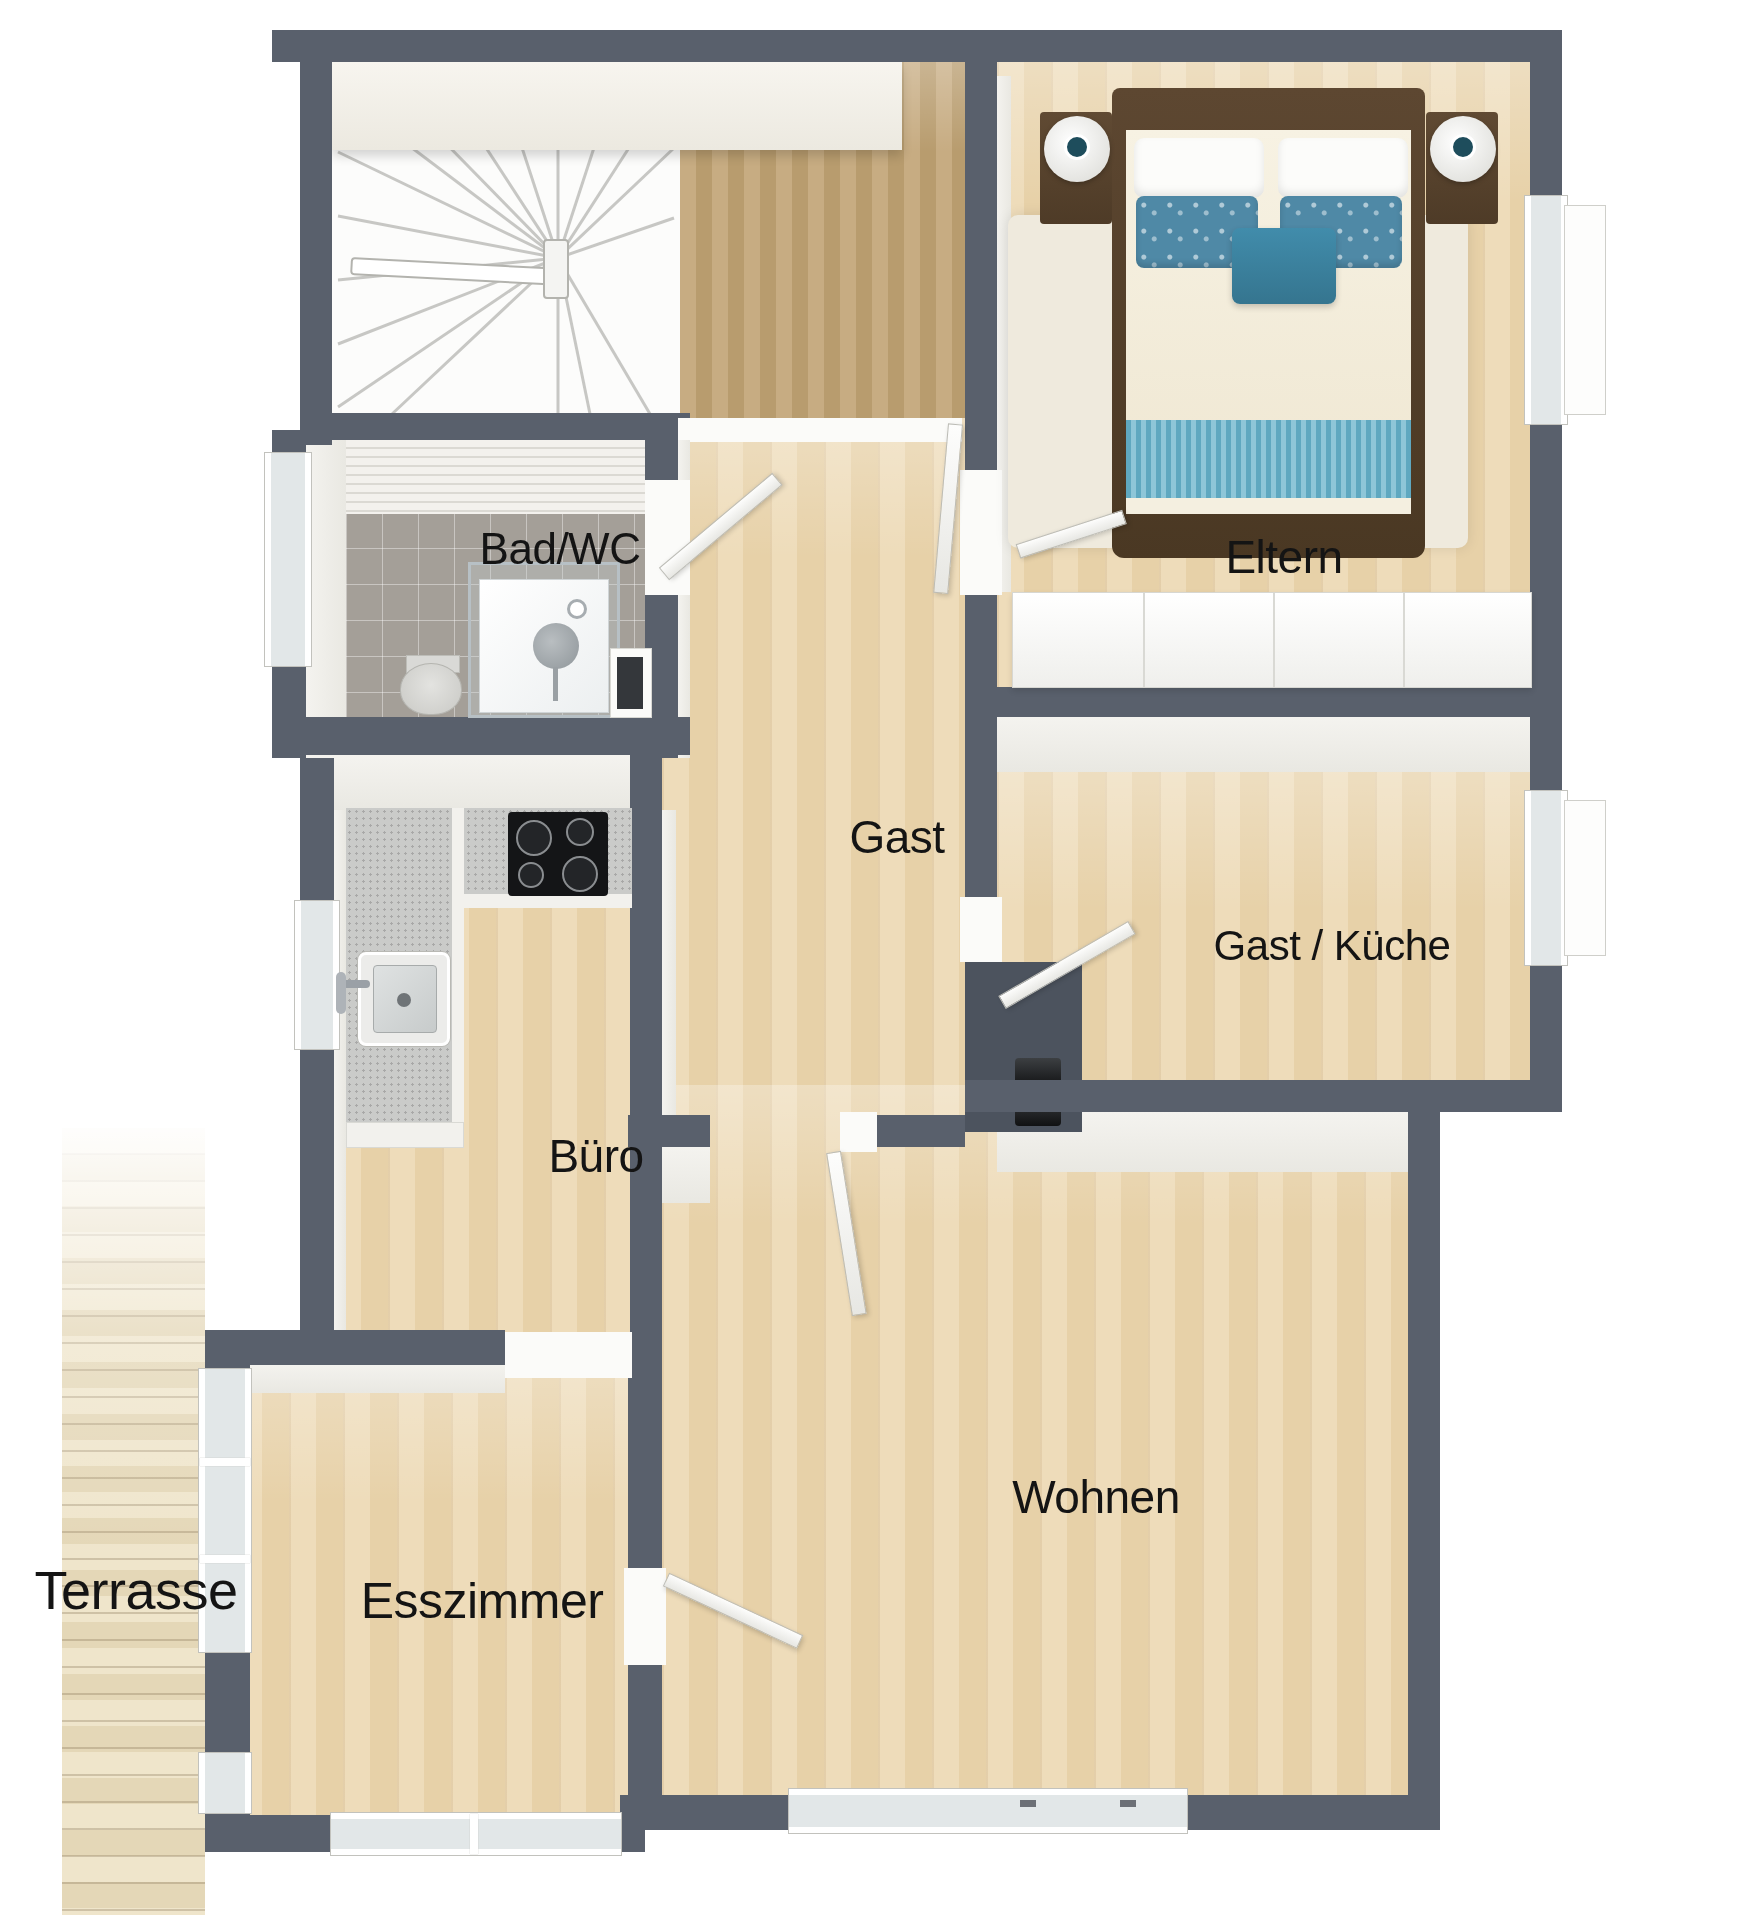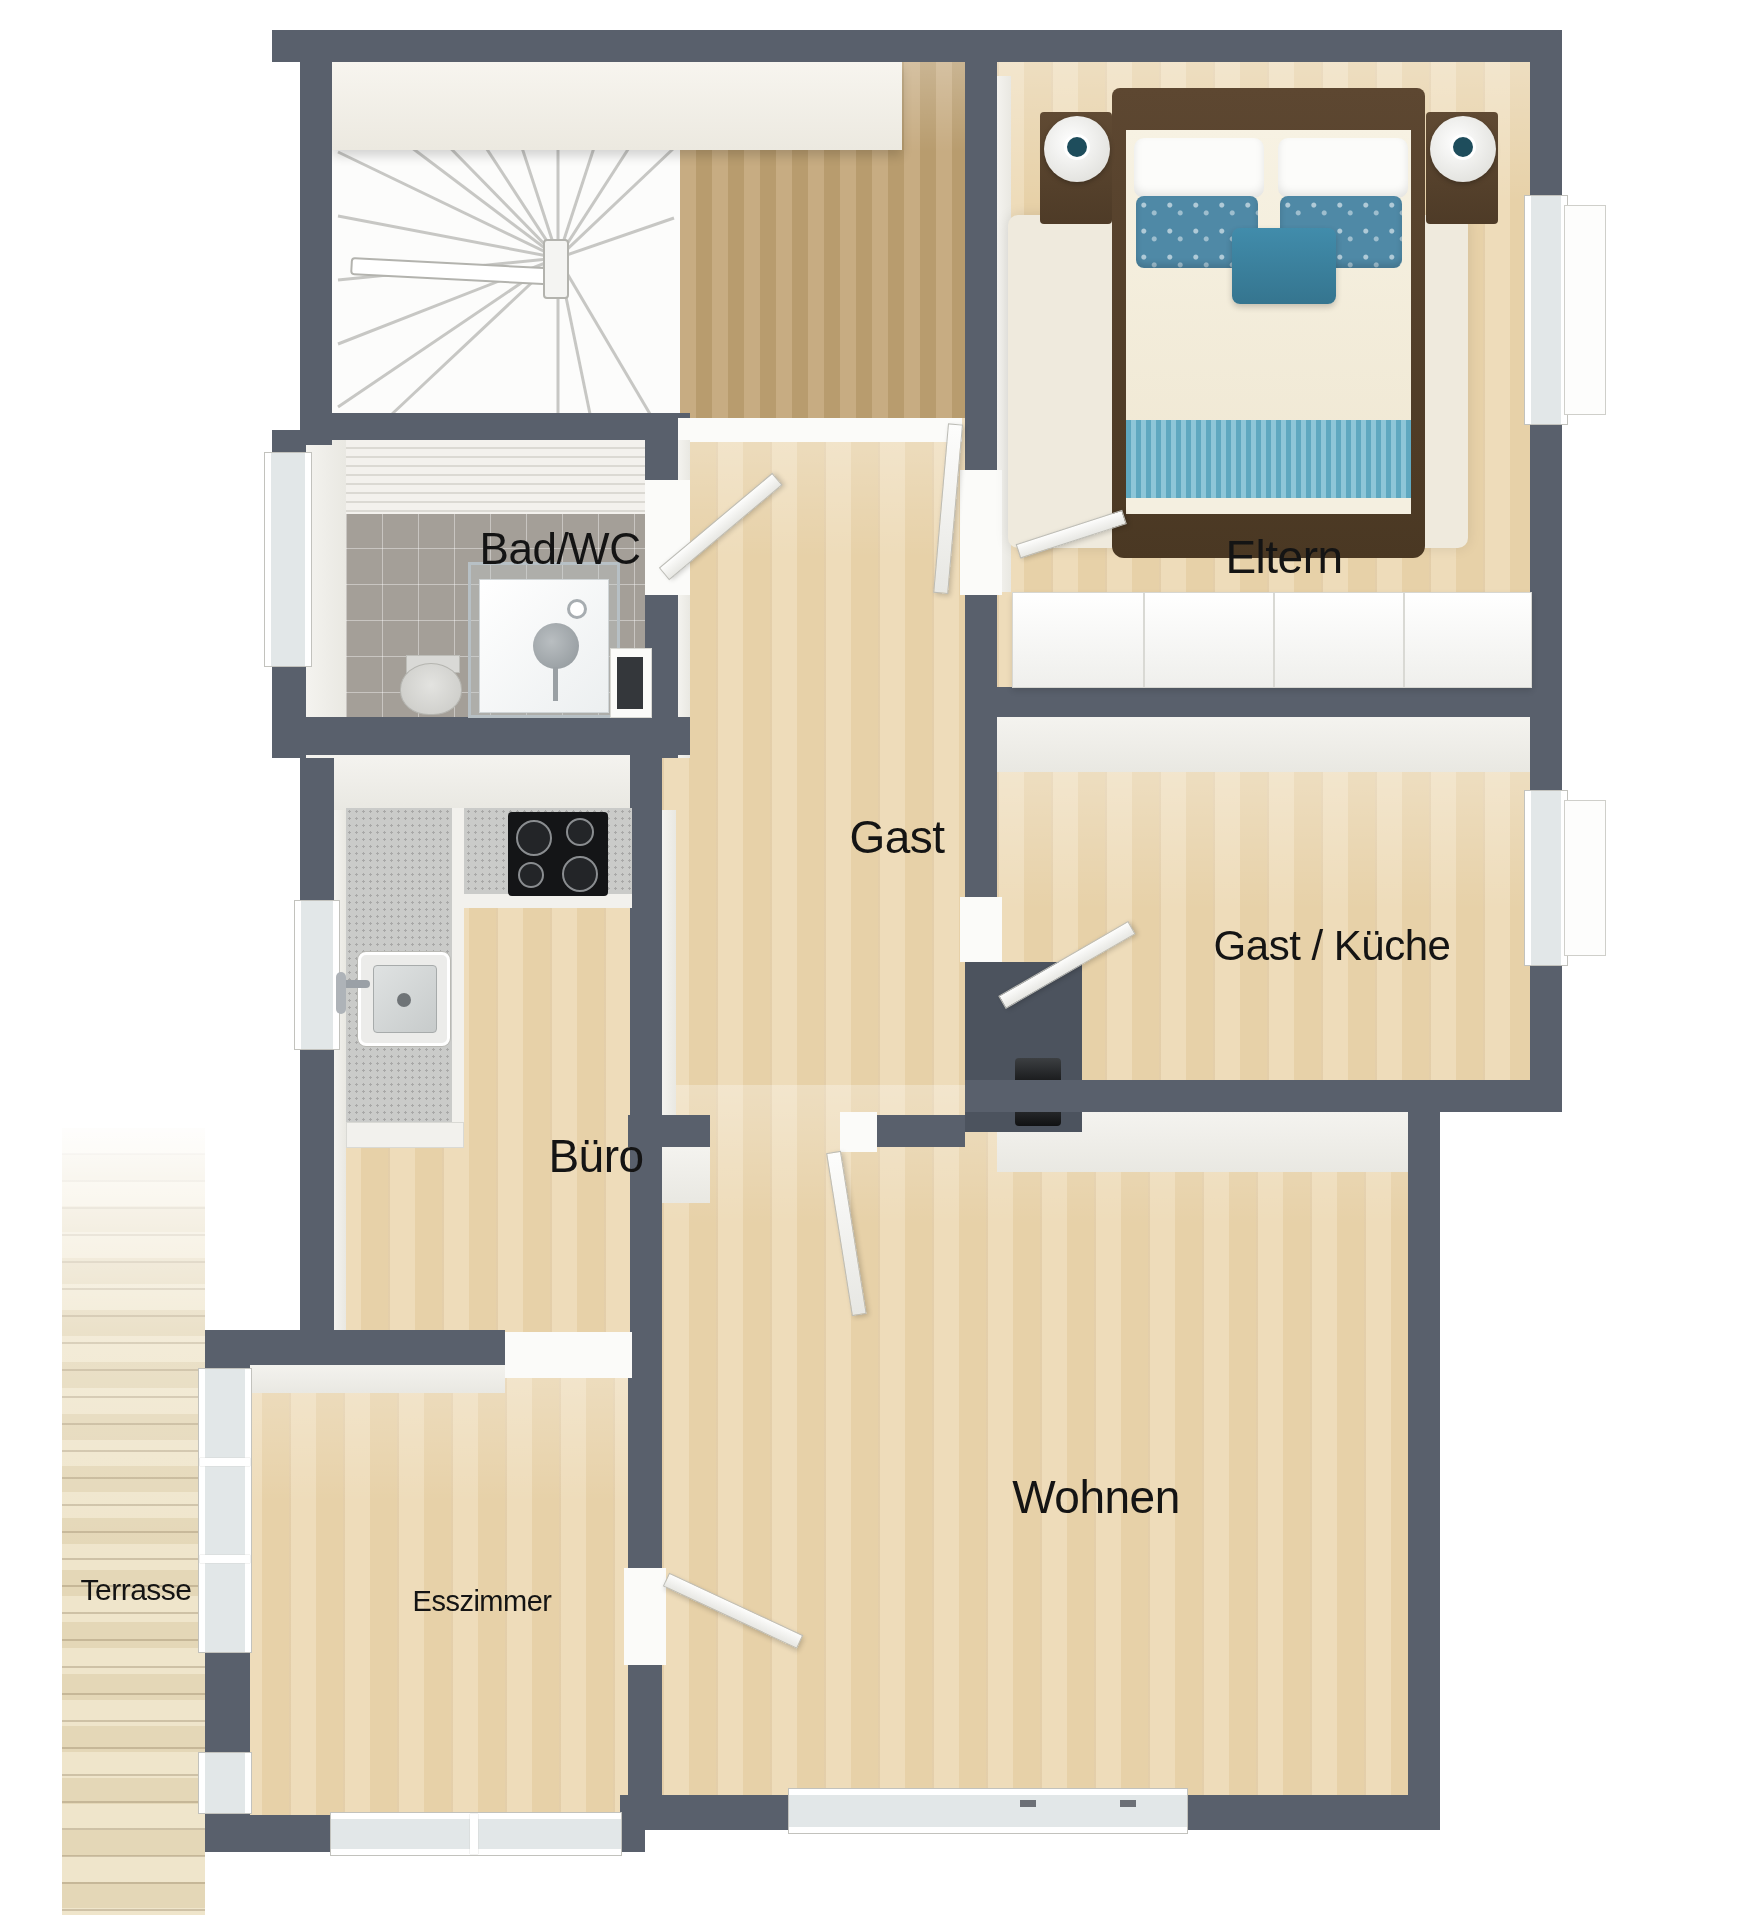--- a/index.html
+++ b/index.html
@@ -211,16 +211,16 @@
   <div class="door" style="left:1002px;top:995px;width:150px;height:15px;transform-origin:left center;transform:rotate(-30deg);"></div>
   <div class="door" style="left:826px;top:1152px;width:15px;height:165px;transform-origin:top center;transform:rotate(-9deg);"></div>
   <div class="door" style="left:666px;top:1572px;width:148px;height:15px;transform-origin:left center;transform:rotate(25deg);"></div>
 
   <div class="lbl" style="left:560px;top:549px;font-size:44px;">Bad/WC</div>
   <div class="lbl" style="left:1284px;top:557px;font-size:46px;">Eltern</div>
   <div class="lbl" style="left:897px;top:837px;font-size:46px;">Gast</div>
   <div class="lbl" style="left:1332px;top:946px;font-size:42px;">Gast / Küche</div>
   <div class="lbl" style="left:596px;top:1156px;font-size:46px;">Büro</div>
   <div class="lbl" style="left:1096px;top:1497px;font-size:46px;">Wohnen</div>
-  <div class="lbl" style="left:482px;top:1601px;font-size:29px;">Esszimmer</div>
-  <div class="lbl" style="left:136px;top:1590px;font-size:30px;">Terrasse</div>
+  <div class="lbl" style="left:482px;top:1601px;font-size:50px;">Esszimmer</div>
+  <div class="lbl" style="left:136px;top:1590px;font-size:54px;">Terrasse</div>
 
 </div>
 
 </body></html>

